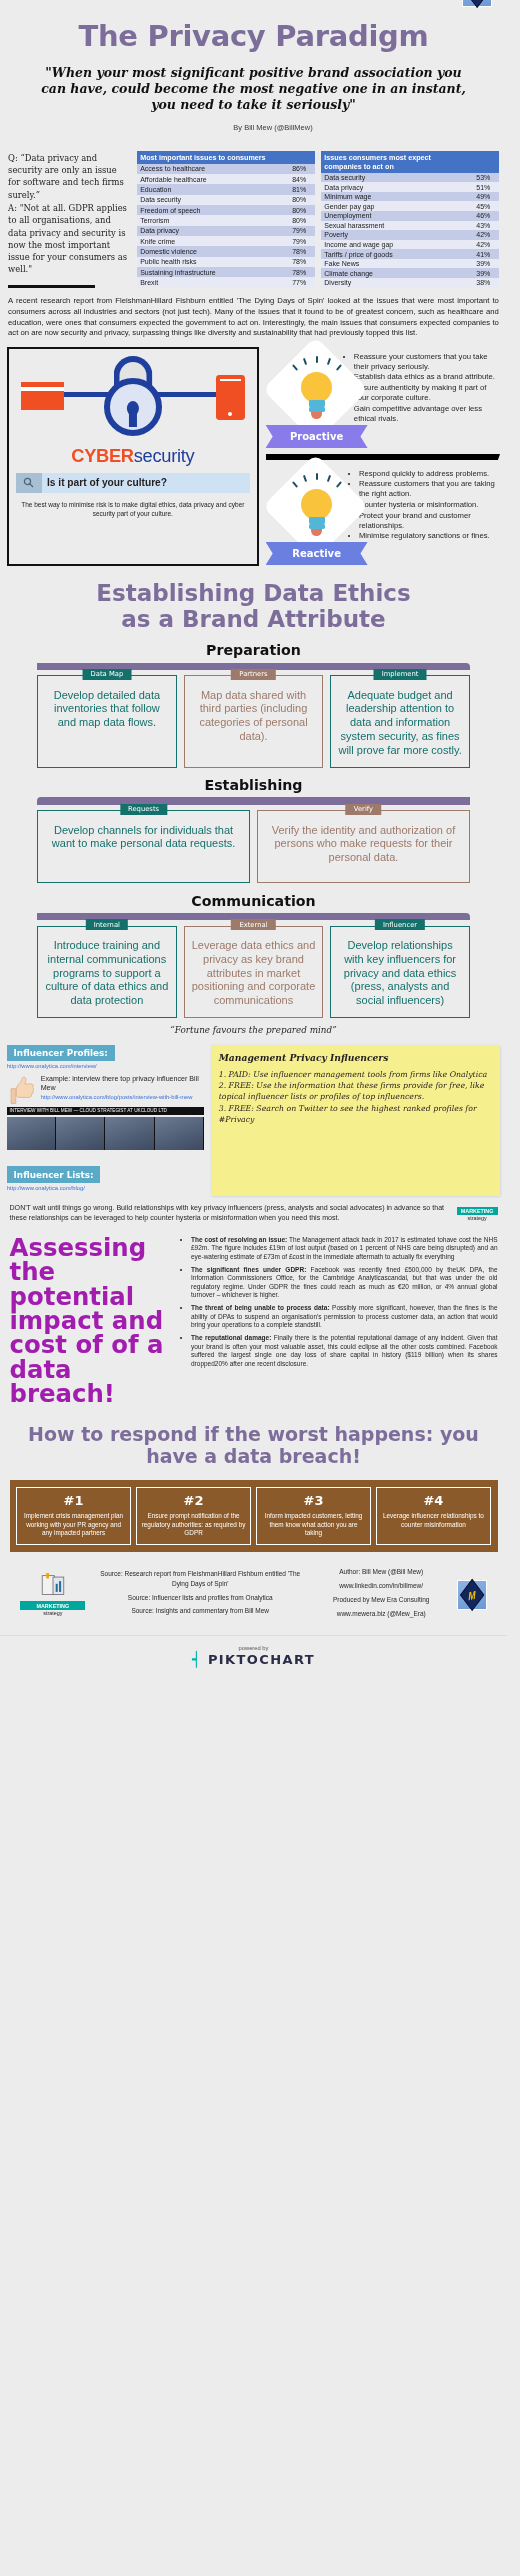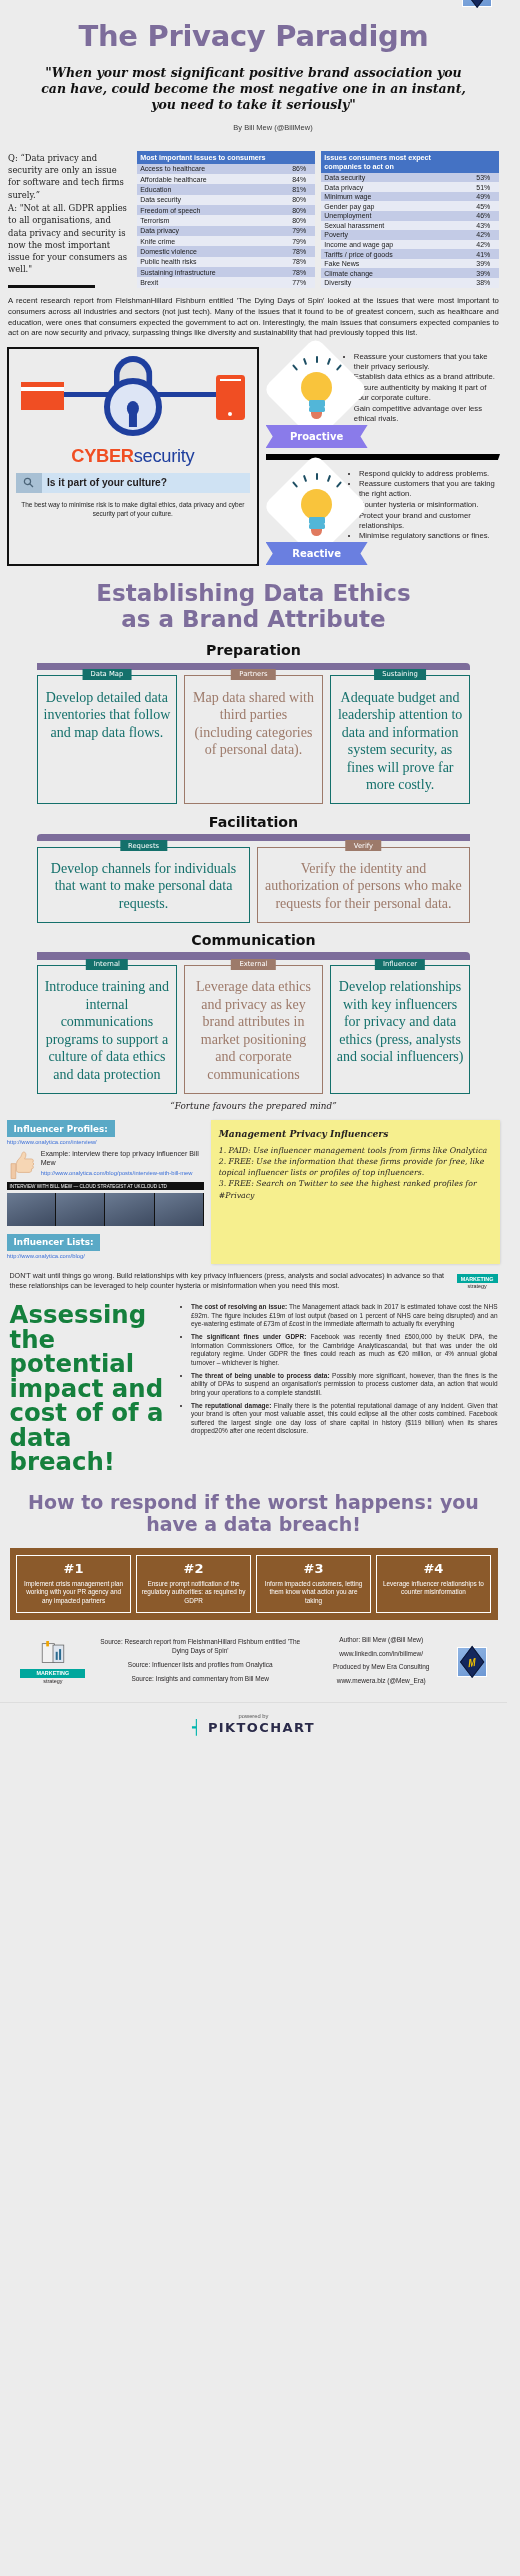--- a/index.html
+++ b/index.html
@@ -152,21 +152,21 @@
   .stage-wrap { position:relative; padding: 4.1px 37px 0 37px; }
   .stage-bar { height:7.5px; background:#7d6d9b; border-radius:0 4.1px 0 0; }
   .stage-bar.rev { border-radius: 4.1px 0 0 0; }
   .cards3 { display:flex; gap:6.8px; padding-top:5.4px; }
   .ecard { flex:1; border:1.4px solid #14706b; position:relative; padding: 12.2px 5.4px 9.5px 5.4px; min-height:73px;}
   .ecard .tag {
     position:absolute; top:-7.5px; left:50%; transform:translateX(-50%);
     background:#14706b; color:#fff; font-size:6.8px; padding:1.4px 8.1px; white-space:nowrap;
     font-family:"DejaVu Sans",sans-serif;
   }
-  .ecard p { font-family:Liberation Serif, serif; font-size:14px; line-height:1.25; text-align:center; color:#14706b; }
+  .ecard p { font-family:Liberation Sans, sans-serif; font-size:11px; line-height:1.25; text-align:center; color:#14706b; }
   .ecard.brown { border-color:#9d7a6a; }
   .ecard.brown .tag { background:#9d7a6a; }
   .ecard.brown p { color:#9d7a6a; }
 
   
   .cta-row { display:flex; align-items:center; gap:5.4px; padding: 11px 11px 0 11px; }
   .cta-orange {
     background:#f07d35; color:#fff; font-family:"DejaVu Sans",sans-serif; font-weight:bold;
     font-size:7.5px; text-align:center; padding:6.8px 5.4px; border-radius:4.1px; width:102px; line-height:1.2;
   }
@@ -194,21 +194,21 @@
   .disclaimer { display:flex; align-items:center; gap:6.8px; padding: 8.1px 9.5px 0 9.5px; }
   .disclaimer p { font-size:7.1px; line-height:1.35; flex:1;}
   .ms-badge { text-align:center; font-size:5.4px; }
   .ms-badge .t { background:#00a79d; color:#fff; font-weight:bold; padding:1.4px 4.1px; display:block;}
 
   
   .breach-row { display:flex; padding: 12.2px 9.5px 0 9.5px; gap:9.5px; position:relative; }
   .breach-head {
     width: 161px;
     font-family:"DejaVu Sans",sans-serif; font-weight:bold; font-size:24.4px; line-height:1.0;
-    color:#15803d;
+    color:#a21caf;
   }
   ul.breach-list { flex:1; list-style:disc; padding-left:11px; font-size:6.5px; line-height:1.3; text-align:justify;}
   ul.breach-list li { margin-bottom:4.7px; }
   ul.breach-list b { font-weight:bold; }
 
   
   .respond-title {
     text-align:center; font-family:"DejaVu Sans",sans-serif; font-weight:bold;
     font-size:19px; color:#7d6d9b; line-height:1.15; padding: 17.6px 27px 0 27px;
   }
@@ -462,26 +462,26 @@
           <div class="cards3">
             <div class="ecard">
               <div class="tag">Data Map</div>
               <p>Develop detailed data inventories that follow and map data flows.</p>
             </div>
             <div class="ecard brown">
               <div class="tag">Partners</div>
               <p>Map data shared with third parties (including categories of personal data).</p>
             </div>
             <div class="ecard">
-              <div class="tag">Sustaining</div>
+              <div class="tag">Implement</div>
               <p>Adequate budget and leadership attention to data and information system security, as fines will prove far more costly.</p>
             </div>
           </div>
         </div>
-        <div class="stage-label">Facilitation</div>
+        <div class="stage-label">Establishing</div>
         <div class="stage-wrap">
           <div class="stage-bar rev"></div>
           <div class="cards3">
             <div class="ecard">
               <div class="tag">Requests</div>
               <p>Develop channels for individuals that want to make personal data requests.</p>
             </div>
             <div class="ecard brown">
               <div class="tag">Verify</div>
               <p>Verify the identity and authorization of persons who make requests for their personal data.</p>
@@ -532,21 +532,21 @@
           <span>INTERVIEW WITH BILL MEW</span> —
           <span>CLOUD STRATEGIST AT UKCLOUD LTD</span>
         </div>
         <div class="photo-strip">
           <div></div>
           <div></div>
           <div></div>
           <div></div>
         </div>
       </div>
-      <div style="padding-top:8px;">
+      <div style="padding-top:16px;">
         <span class="pill">Influencer Lists:</span>
         <div class="url">http://www.onalytica.com/blog/</div>
       </div>
     </div>
     <div class="note-yellow">
       <h4>Management Privacy Influencers</h4>
       <div style="white-space:pre-line;">1. PAID: Use influencer management tools from firms like Onalytica
 2. FREE: Use the information that these firms provide for free, like topical influencer lists or profiles of top influencers.
 3. FREE: Search on Twitter to see the highest ranked profiles for #Privacy</div>
     </div>

